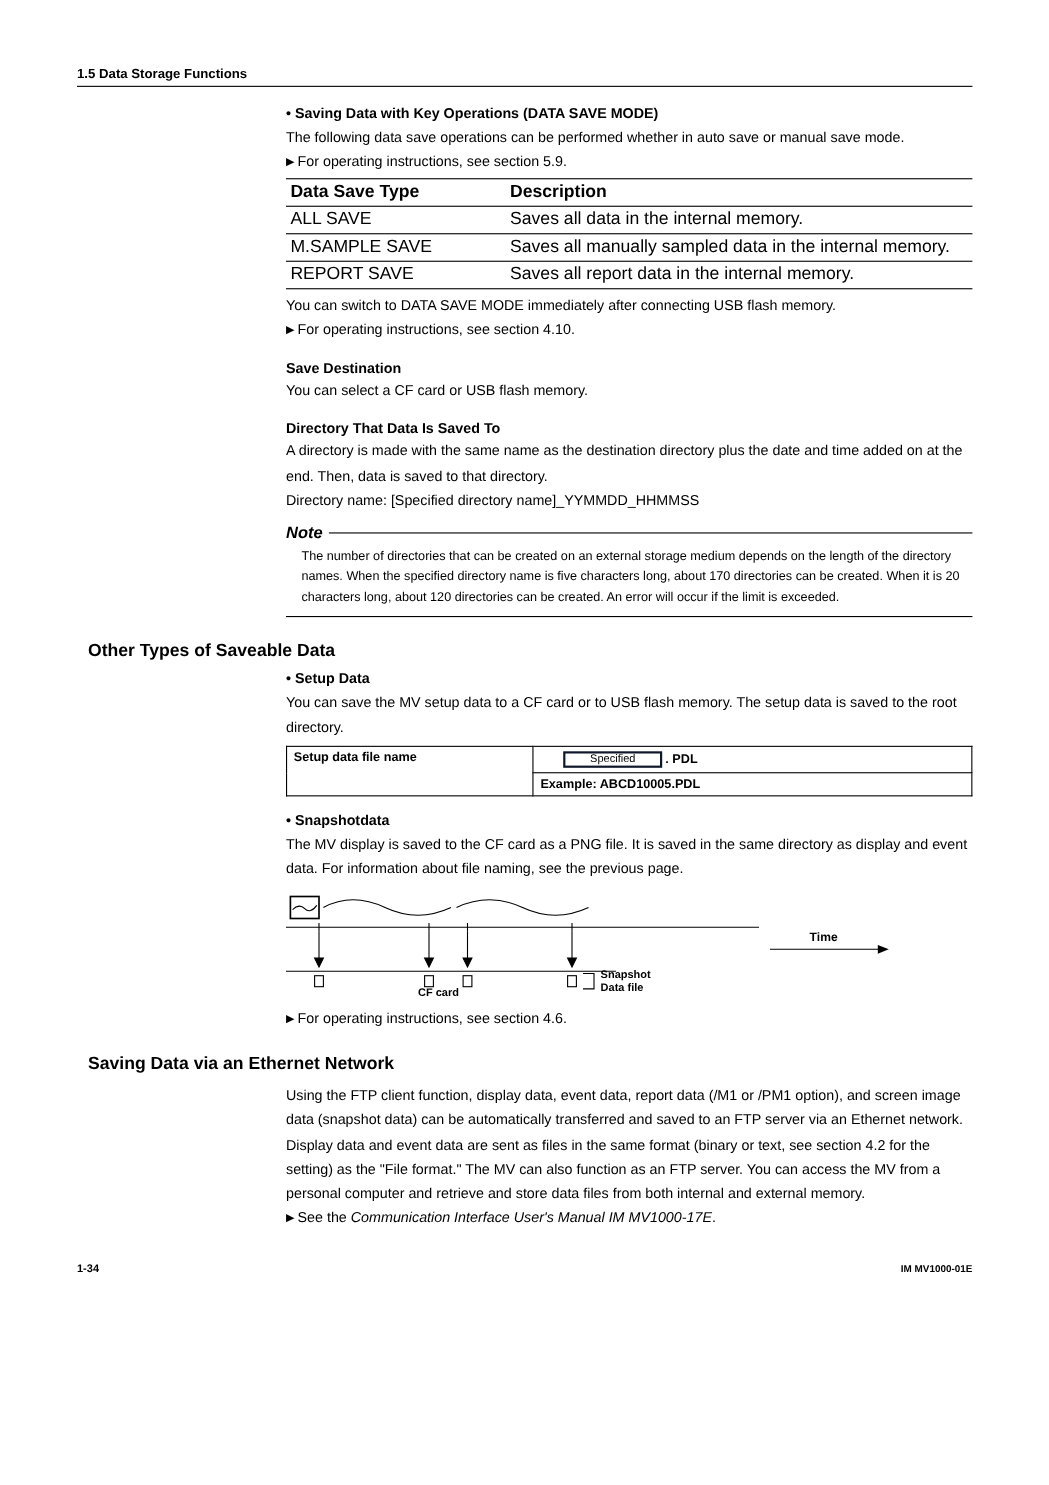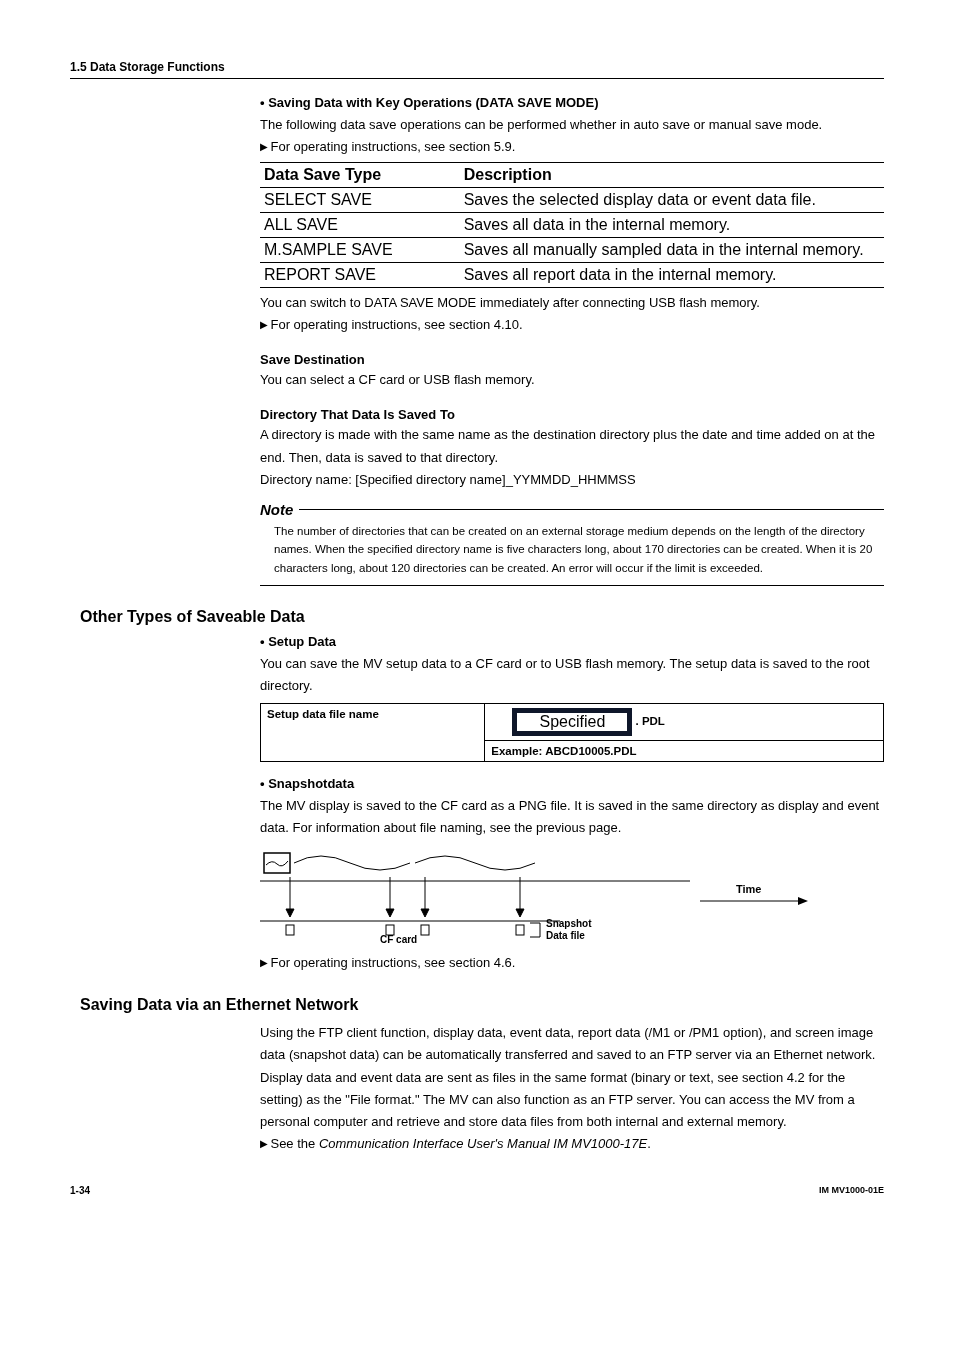--- a/index.html
+++ b/index.html
@@ -101,23 +101,23 @@
     font-size: 11.5px;
     margin: 6px 0 2px 0;
   }
   table.setup-table td {
     border: 1px solid #000;
     padding: 4px 6px;
     vertical-align: top;
   }
   .spec-box {
     display: inline-block;
-    border: 5px solid #0f172a;
+    border: 2px solid #0f172a;
     padding: 0 22px;
-    font-size: 16px;
+    font-size: 10px;
     vertical-align: middle;
   }
   .snapshot-diagram {
     margin: 12px 0 2px 0;
   }
   .footer {
     display: flex;
     justify-content: space-between;
     font-size: 10px;
     margin-top: 30px;
@@ -138,24 +138,20 @@
     <div class="ref-line">For operating instructions, see section 5.9.</div>
 
     <table class="data-table">
       <thead>
         <tr>
           <th style="width:32%">Data Save Type</th>
           <th>Description</th>
         </tr>
       </thead>
       <tbody>
-        <tr>
-            <td>SELECT SAVE</td>
-            <td>Saves the selected display data or event data file.</td>
-          </tr>
         <tr>
             <td>ALL SAVE</td>
             <td>Saves all data in the internal memory.</td>
           </tr>
         <tr>
             <td>M.SAMPLE SAVE</td>
             <td>Saves all manually sampled data in the internal memory.</td>
           </tr>
         <tr>
             <td>REPORT SAVE</td>

